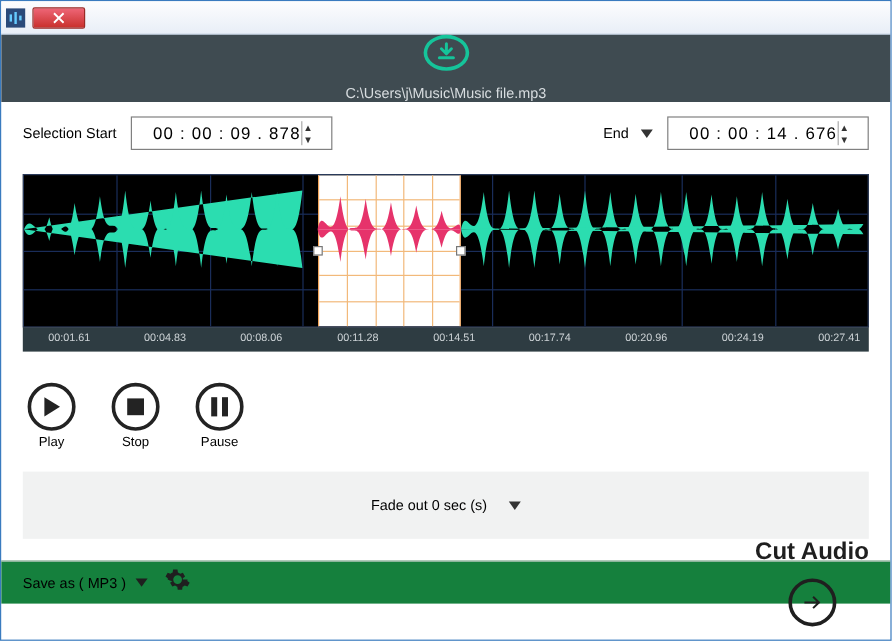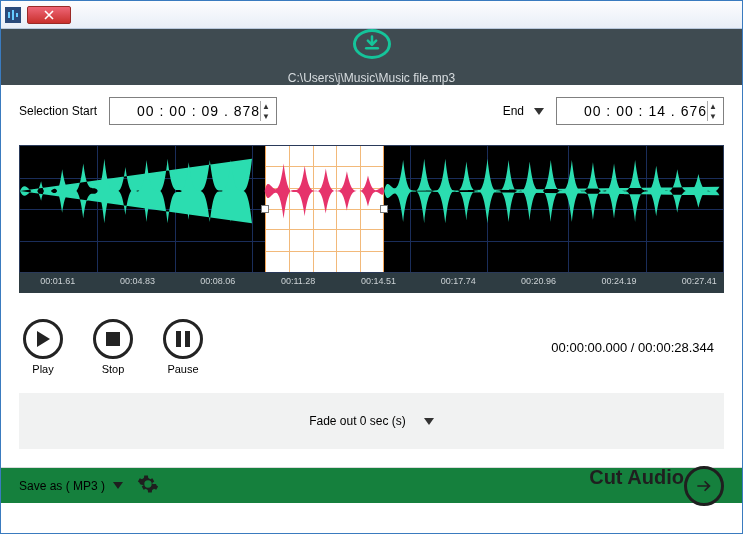--- a/index.html
+++ b/index.html
@@ -14,21 +14,21 @@
   
   
   .filebar { height: 56px; background: #3f4b51; display:flex; align-items:center; padding: 0 12px; gap:12px;flex-direction:column; }
   .dl-circle { width:38px; height:38px; border:3px solid #15c49a; border-radius:50%; display:flex; align-items:center; justify-content:center; cursor:pointer; }
   .dl-circle svg { fill:#15c49a; width:20px; height:20px; }
   .filepath { color:#d8dde0; font-size:12px; }
   
   
   .sel-row { display:flex; align-items:center; padding: 12px 18px 8px 18px; gap:12px; font-size:12px; }
   .sel-row .spacer { flex:1; }
-  .timebox { border:1px solid #808080; height:28px; width:168px; display:flex; align-items:center; justify-content:flex-end; padding:0 4px 0 8px; background:#fff; font-family: 'Courier New', monospace; font-size:14px; letter-spacing:1px; }
+  .timebox { border:1px solid #808080; height:28px; width:168px; display:flex; align-items:center; justify-content:center; padding:0 4px 0 8px; background:#fff; font-family: 'Courier New', monospace; font-size:14px; letter-spacing:1px; }
   .timebox .spin { display:flex; flex-direction:column; gap:0; }
   .timebox .spin div { width:12px; height:10px; display:flex; align-items:center; justify-content:center; cursor:pointer; font-size:8px; color:#333; border-left:1px solid #aaa;}
   .end-drop { display:flex; align-items:center; gap:10px; cursor:pointer; }
   .tri-down { width:0; height:0; border-left:5px solid transparent; border-right:5px solid transparent; border-top:7px solid #333; }
   
   
   .wave-wrap { margin: 12px 18px; }
   .wave { height:128px; background:#000; position:relative; overflow:hidden; border:1px solid #2a3a5a; }
   .grid-v { position:absolute; top:0; bottom:0; width:1px; background:#1a2d5a; }
   .grid-h { position:absolute; left:0; right:0; height:1px; background:#1a2d5a; }
@@ -53,21 +53,21 @@
   .timecode { margin-left:auto; font-size:13px; padding-right: 6px;}
   
   
   .fade-row { margin: 0 18px 18px 18px; background:#f1f2f2; height:56px; display:flex; align-items:center; justify-content:space-around; font-size:12px; }
   .fade-item { display:flex; align-items:center; gap:18px; cursor:pointer; }
   
   
   .bottom { height:36px; background:#15803d; border-top:1px solid #d9dadb; display:flex; align-items:center; padding:0 18px; gap:14px; }
   .saveas { font-size:12px; display:flex; align-items:center; gap:8px; cursor:pointer; }
   .gear { cursor:pointer; }
-  .cut-wrap { margin-left:auto; display:flex; cursor:pointer; }
+  .cut-wrap { margin-left:auto; display:flex; align-items:center; gap:10px; cursor:pointer;flex-direction:column; }
   .cut-label { font-size:20px; font-weight:bold; color:#1f1f1f; }
   .cut-btn { width:40px; height:40px; border:3px solid #1f1f1f; border-radius:50%; display:flex; align-items:center; justify-content:center; }
 </style>
 </head>
 <body>
 
 <div class="titlebar">
   <div class="titlebar-icon">
     <svg viewBox="0 0 12 12">
         <rect x="1" y="3" width="2" height="6" fill="#6cf"></rect>
@@ -194,23 +194,20 @@
   </div>
   <div class="pbtn-wrap">
     <div class="pbtn">
         <div class="bars">
           <div></div>
           <div></div>
         </div>
       </div>
     <span class="pbtn-label">Pause</span>
   </div>
-  <div class="timecode">
-    <span>00:00:00.000</span> / <span>00:00:28.344</span>
-  </div>
 </div>
 
 <div class="fade-row">
   <div class="fade-item">
     <span>Fade out 0 sec (s)</span>
     <div class="tri-down"></div>
   </div>
 </div>
 
 <div class="bottom">

